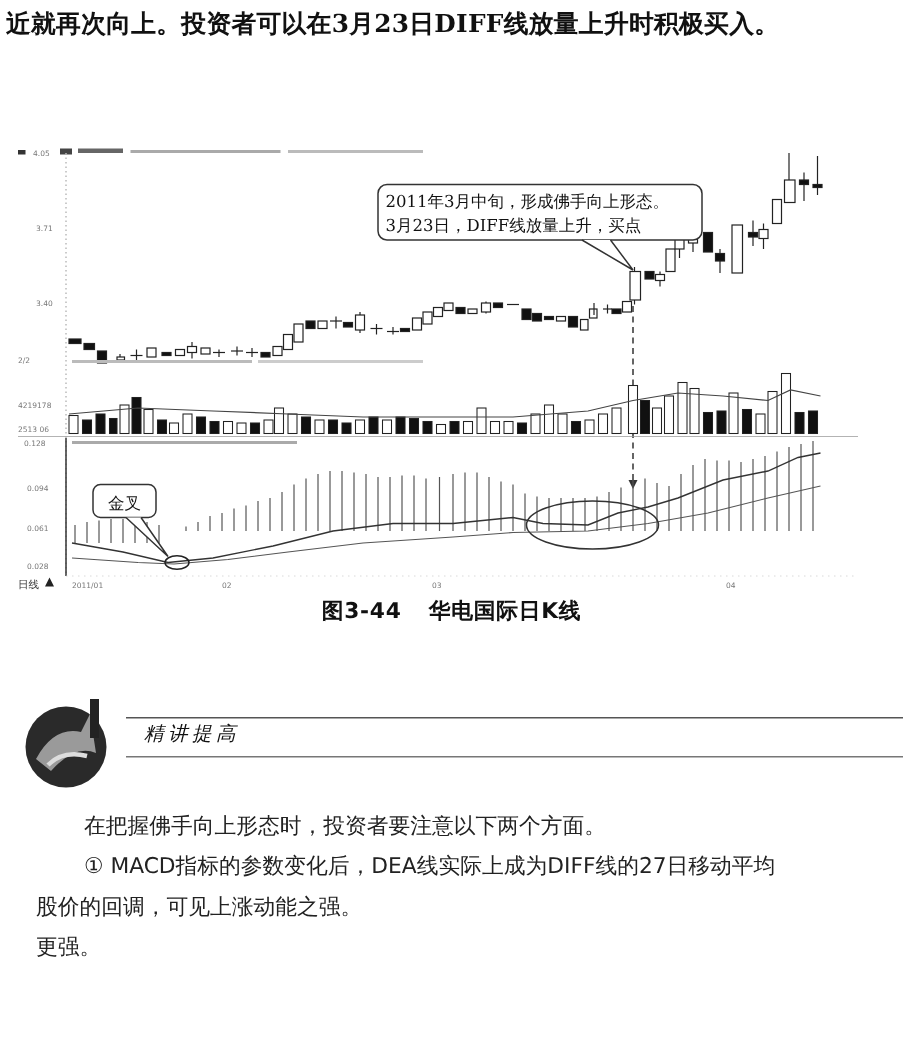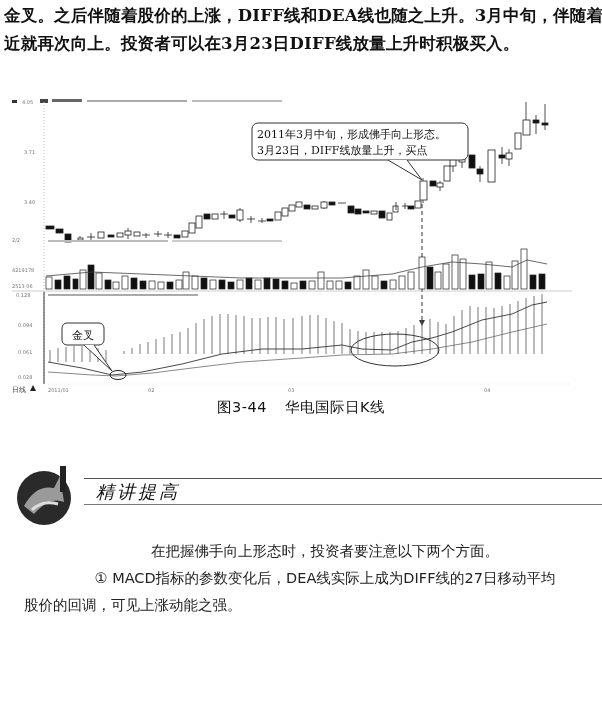--- a/index.html
+++ b/index.html
@@ -3,42 +3,41 @@
 <meta charset="utf-8">
 <style>
   html, body { margin:0; padding:0; background:#ffffff; }
   body { width:602px; height:702px; position:relative; overflow:hidden;
          font-family: "DejaVu Serif", "Liberation Serif", serif; color:#111; }
   .para-top { position:absolute; left:4px; top:2px; width:596px;
               font-size:16.5px; line-height:28px; font-weight:bold; letter-spacing:0.2px; }
   .para-top p { margin:0; white-space:nowrap; }
   .chart { position:absolute; left:12px; top:92px; width:560px; height:304px; }
   .caption { position:absolute; left:0; width:602px; top:398px; text-align:center;
-             font-family:"DejaVu Sans", "Liberation Sans", sans-serif; font-weight:normal;
+             font-family:"DejaVu Sans", "Liberation Sans", sans-serif; font-weight:bold;
              font-size:14.5px; letter-spacing:0.5px; }
   .caption .num { margin-right:18px; }
   .section-head { position:absolute; left:14px; top:462px; width:588px; height:70px; }
   .section-head .badge { position:absolute; left:0; top:0; width:64px; height:64px; }
   .section-head .rule-top { position:absolute; left:70px; right:0; top:16px; height:1px; background:#555; }
   .section-head .rule-bot { position:absolute; left:70px; right:0; top:42px; height:1px; background:#777; }
-  .section-head .title { position:absolute; left:82px; top:18px; font-size:18px;
+  .section-head .title { position:absolute; left:82px; top:18px; font-size:13px;
                          font-family:"DejaVu Serif", serif; font-style:italic; letter-spacing:3px; }
   .body-text { position:absolute; left:24px; top:538px; width:570px;
                font-family:"DejaVu Sans", "Liberation Sans", sans-serif;
                font-size:14.5px; line-height:27px; color:#222; }
   .body-text p { margin:0; white-space:nowrap; }
-  .indent { padding-left:32px;text-align:center; }
+  .indent { padding-left:32px; }
   .axis-txt { font-family:"DejaVu Sans", sans-serif; font-size:5px; fill:#777; }
   .ann-txt { font-family:"DejaVu Serif", serif; font-size:11px; fill:#111; }
 </style>
 </head>
 <body>
 
 <div class="para-top">
-  <p>金叉。之后伴随着股价的上涨，DIFF线和DEA线也随之上升。3月中旬，伴随着</p>
   <p>近就再次向上。投资者可以在3月23日DIFF线放量上升时积极买入。</p>
 </div>
 
 <div class="chart">
   <svg width="560" height="304" viewBox="0 0 560 304">
 
     <rect x="0" y="8" width="5" height="3" fill="#333"></rect>
     <rect x="28" y="7" width="8" height="4" fill="#444"></rect>
     <rect x="40" y="7" width="30" height="3" fill="#666"></rect>
     <rect x="75" y="8" width="100" height="2" fill="#aaa"></rect>
@@ -318,13 +317,14 @@
   </svg>
   <div class="rule-top"></div>
   <div class="rule-bot"></div>
   <div class="title">精讲提高</div>
 </div>
 
 <div class="body-text">
   <p class="indent">在把握佛手向上形态时，投资者要注意以下两个方面。</p>
   <p class="indent">① MACD指标的参数变化后，DEA线实际上成为DIFF线的27日移动平均</p>
   <p>股价的回调，可见上涨动能之强。</p>
+  <p>更强。</p>
 </div>
 
 </body></html>

